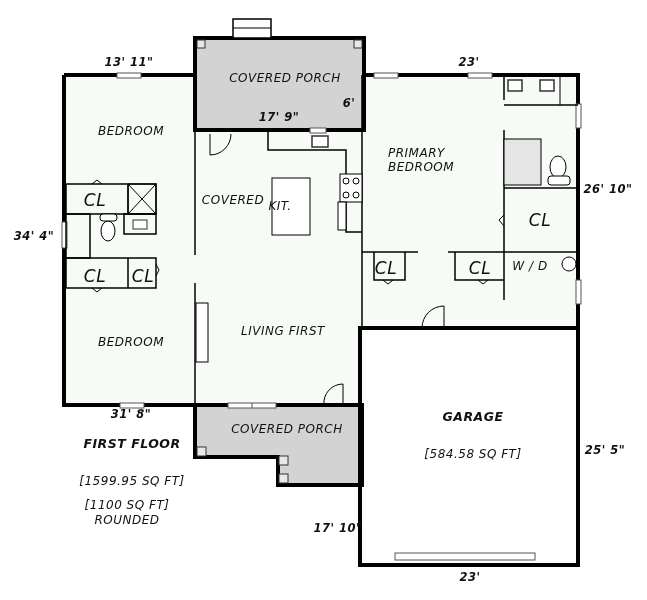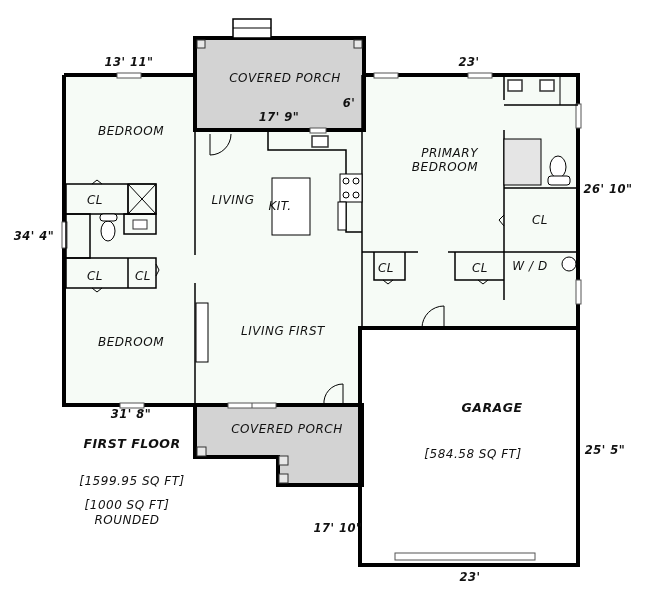--- a/index.html
+++ b/index.html
@@ -1,21 +1,21 @@
 <!DOCTYPE html>
 <html><head>
 <meta charset="utf-8">
 <style>
   html, body { margin: 0; padding: 0; background: #ffffff; }
   body { width: 647px; height: 600px; overflow: hidden; position: relative; font-family: "DejaVu Sans", sans-serif; }
   #plan { position: absolute; left: 0; top: 0; width: 647px; height: 600px; }
   .lbl { position: absolute; color: #111; font-family: "DejaVu Sans", sans-serif; font-size: 12px; letter-spacing: 0.5px; white-space: nowrap; transform: translate(-50%, -50%); line-height: 1; font-style: italic; }
   .lbl.b { font-weight: bold; font-size: 12.5px; }
   .lbl.dim { font-size: 11.5px; font-style: italic; font-weight: bold; }
-  .lbl.cl { font-size: 12px; }
+  .lbl.cl { font-size: 17px; }
 </style>
 </head>
 <body>
 
 <svg id="plan" viewBox="0 0 647 600" xmlns="http://www.w3.org/2000/svg">
 
   <rect x="64" y="75" width="515" height="330" fill="#f6fbf6"></rect>
   <rect x="360" y="328" width="218" height="237" fill="#ffffff"></rect>
 
   <rect x="195" y="38" width="169" height="92" fill="#d3d3d3" stroke="#000" stroke-width="4"></rect>
@@ -113,27 +113,27 @@
     <path d="M92 288 L97 292 L102 288"></path>
     <path d="M156 264 L159 270 L156 276"></path>
     <path d="M383 280 L388 284 L393 280"></path>
     <path d="M478 280 L483 284 L488 280"></path>
     <path d="M504 215 L499 220 L504 226"></path>
   </g>
 </svg>
 
 <div class="lbl" style="left:285px;top:78px;">COVERED PORCH</div>
 <div class="lbl" style="left:131px;top:131px;">BEDROOM</div>
-<div class="lbl" style="left:233px;top:200px;">LIVING</div>
+<div class="lbl" style="left:233px;top:200px;">COVERED</div>
 <div class="lbl" style="left:280px;top:206px;text-align:center;">KIT.</div>
-<div class="lbl" style="left:433px;top:160px;text-align:right;white-space:normal;width:90px;line-height:1.2;">PRIMARY BEDROOM</div>
+<div class="lbl" style="left:433px;top:160px;text-align:left;white-space:normal;width:90px;line-height:1.2;">PRIMARY BEDROOM</div>
 <div class="lbl" style="left:283px;top:331px;">LIVING FIRST</div>
 <div class="lbl" style="left:131px;top:342px;">BEDROOM</div>
 <div class="lbl" style="left:287px;top:429px;">COVERED PORCH</div>
-<div class="lbl b" style="left:473px;top:408px;margin-left:19px;">GARAGE</div>
+<div class="lbl b" style="left:473px;top:417px;">GARAGE</div>
 <div class="lbl" style="left:473px;top:454px;">[584.58 SQ FT]</div>
 <div class="lbl" style="left:530px;top:266px;">W / D</div>
 
 <div class="lbl cl" style="left:95px;top:200px;">CL</div>
 <div class="lbl cl" style="left:95px;top:276px;">CL</div>
 <div class="lbl cl" style="left:143px;top:276px;">CL</div>
 <div class="lbl cl" style="left:540px;top:220px;">CL</div>
 <div class="lbl cl" style="left:386px;top:268px;">CL</div>
 <div class="lbl cl" style="left:480px;top:268px;">CL</div>
 
@@ -143,14 +143,14 @@
 <div class="lbl dim" style="left:469px;top:63px;">23'</div>
 <div class="lbl dim" style="left:34px;top:237px;">34' 4"</div>
 <div class="lbl dim" style="left:608px;top:190px;">26' 10"</div>
 <div class="lbl dim" style="left:131px;top:415px;">31' 8"</div>
 <div class="lbl dim" style="left:605px;top:451px;">25' 5"</div>
 <div class="lbl dim" style="left:338px;top:529px;">17' 10"</div>
 <div class="lbl dim" style="left:470px;top:578px;">23'</div>
 
 <div class="lbl b" style="left:132px;top:444px;">FIRST FLOOR</div>
 <div class="lbl" style="left:132px;top:481px;">[1599.95 SQ FT]</div>
-<div class="lbl" style="left:127px;top:505px;">[1000 SQ FT]</div>
+<div class="lbl" style="left:127px;top:505px;">[1100 SQ FT]</div>
 <div class="lbl" style="left:127px;top:520px;">ROUNDED</div>
 
 </body></html>

